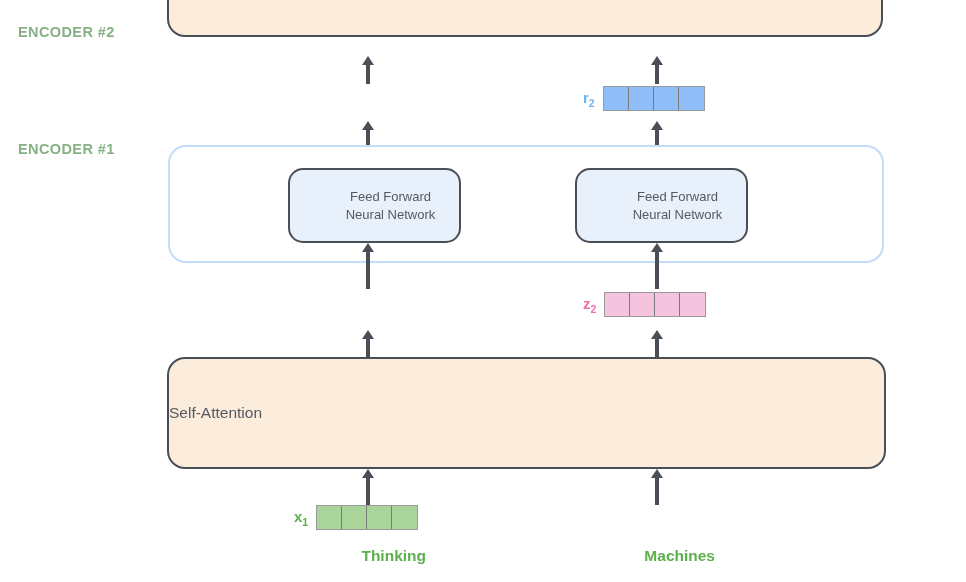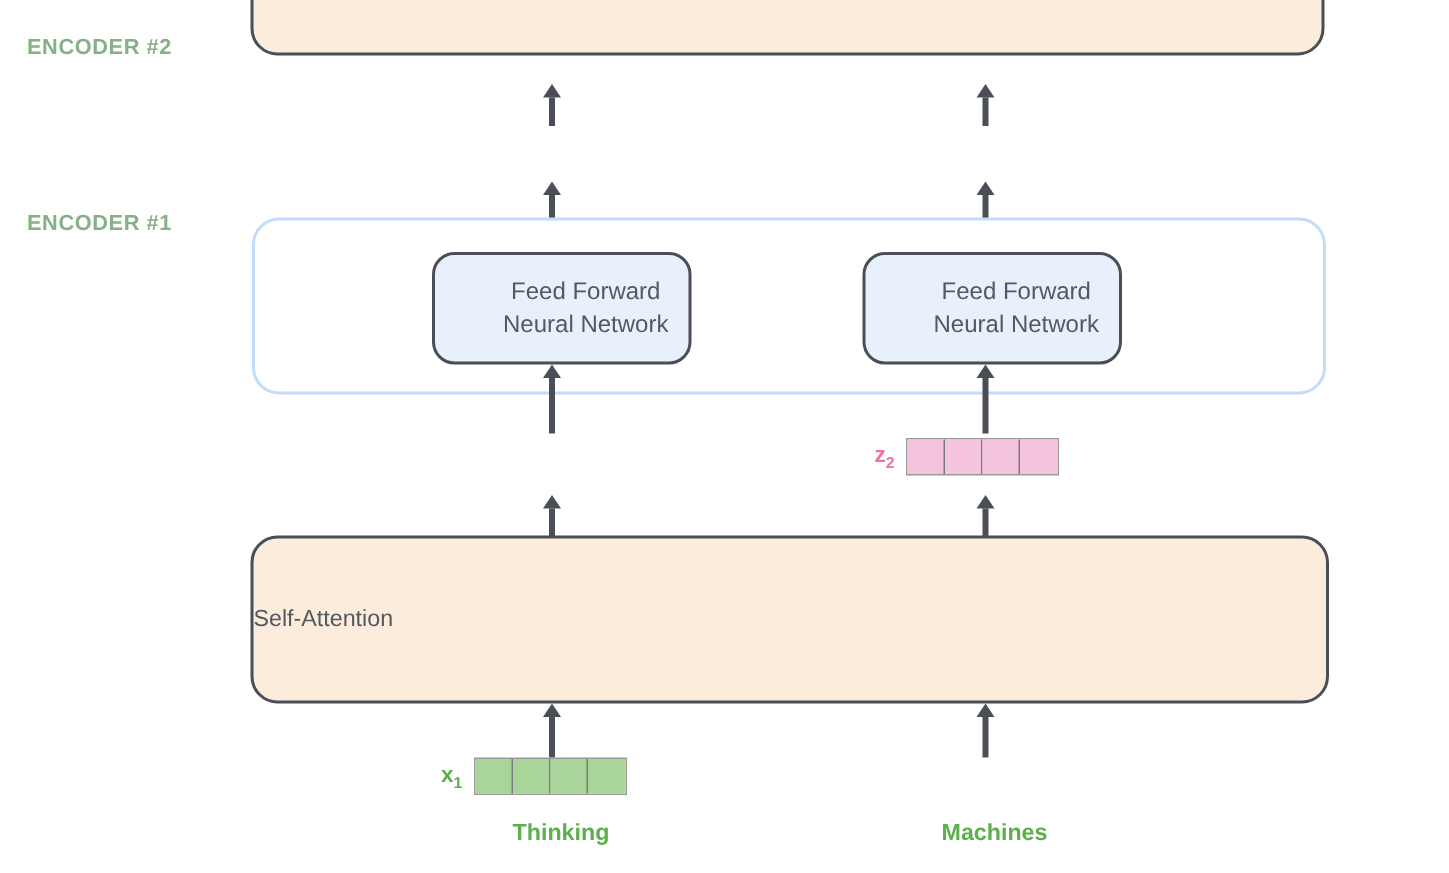--- a/index.html
+++ b/index.html
@@ -87,21 +87,21 @@
     height: 75px;
     background: #e8f1fb;
     border: 2.5px solid #4a4f57;
     border-radius: 15px;
     box-sizing: border-box;
     display: flex;
     flex-direction: column;
     align-items: center;
     justify-content: center;
     color: #54595f;
-    font-size: 16px;
+    font-size: 13px;
     line-height: 1.35;
     text-align: center;
     padding-left: 32px;
   }
   #ffnn-1 { left: 288px; top: 168px; }
   #ffnn-2 { left: 575px; top: 168px; }
 
   
   .vector-row {
     position: absolute;
@@ -147,21 +147,21 @@
   #vec-x1 { left: 294px; top: 505px; }
   #vec-x2 { left: 583px; top: 505px; }
 
   
   .word-label {
     position: absolute;
     color: #5cb04c;
     font-size: 15.5px;
     font-weight: bold;
     white-space: nowrap;
-    text-align: center;
+    text-align: right;
   }
   #word-thinking { left: 322px; top: 547px; width: 104px; }
   #word-machines { left: 611px; top: 547px; width: 104px; }
 
   
   .arrow {
     position: absolute;
     width: 14px;
     display: flex;
     flex-direction: column;
@@ -203,20 +203,29 @@
 
   <div class="arrow" id="arrow-ffnn1-out">
     <div class="head"></div>
     <div class="shaft"></div>
   </div>
   <div class="arrow" id="arrow-ffnn2-out">
     <div class="head"></div>
     <div class="shaft"></div>
   </div>
 
+  <div class="vector-row vec-blue" id="vec-r2">
+    <span class="vec-label">r<sub>2</sub></span>
+    <span class="vec-boxes">
+      <span class="vec-cell"></span>
+      <span class="vec-cell"></span>
+      <span class="vec-cell"></span>
+      <span class="vec-cell"></span>
+    </span>
+  </div>
 
   <div class="arrow" id="arrow-r1-up">
     <div class="head"></div>
     <div class="shaft"></div>
   </div>
   <div class="arrow" id="arrow-r2-up">
     <div class="head"></div>
     <div class="shaft"></div>
   </div>
 

